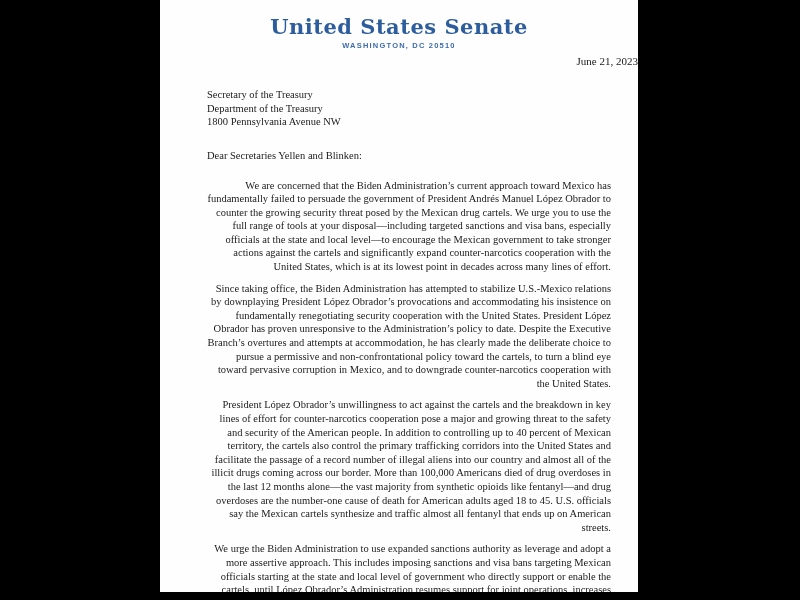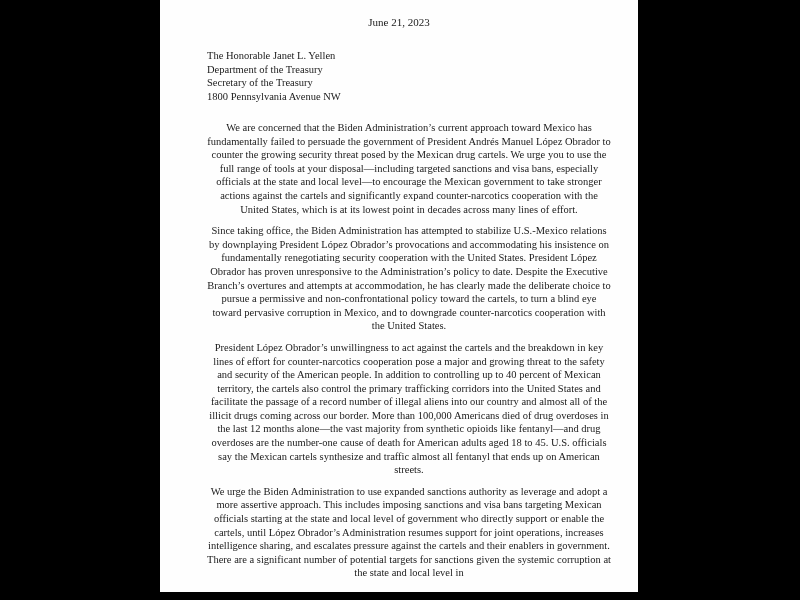--- a/index.html
+++ b/index.html
@@ -38,24 +38,24 @@
   }
   .letterhead-subtitle {
     font-family: "Liberation Sans", sans-serif;
     font-size: 7.5px;
     letter-spacing: 1.2px;
     color: #3c6cae;
     margin-top: 3px;
     font-weight: bold;
   }
   .date-line {
-    text-align: center;
+    text-align: right;
     font-size: 11px;
     color: #1a1a1a;
-    margin-top: 16px;
+    margin-top: 5px;
   }
   .content {
     padding: 0 30px 0 47px;
     color: #1a1a1a;
   }
   .recipients {
     display: flex;
     margin-top: 21px;
   }
   .recipient-block {
@@ -67,52 +67,56 @@
     flex: 0 0 189px;
   }
   .salutation {
     font-size: 10.5px;
     margin-top: 21px;
   }
   .body-paragraphs p {
     font-size: 10.5px;
     line-height: 13.6px;
     margin: 0 0 8px 0;
-    text-align: center;
+    text-align: right;
     width: 404px;
   }
   .body-paragraphs {
     margin-top: 18px;
   }
   .bottom-bar {
     position: absolute;
     left: 0;
     bottom: 0;
     width: 800px;
     height: 8px;
     background: #000000;
   }
 </style>
 </head>
 <body>
 
 <div class="page">
+  <div class="letterhead">
+    <div class="letterhead-title">United States Senate</div>
+    <div class="letterhead-subtitle">WASHINGTON, DC 20510</div>
+  </div>
 
   <div class="date-line">June 21, 2023</div>
 
   <div class="content">
     <div class="recipients">
       <div class="recipient-block left">
-        <div>The Honorable Janet L. Yellen</div>
+        <div>Secretary of the Treasury</div>
         <div>Department of the Treasury</div>
-        <div>Secretary of the Treasury</div>
         <div>1800 Pennsylvania Avenue NW</div>
       </div>
     </div>
 
+    <div class="salutation">Dear Secretaries Yellen and Blinken:</div>
 
     <div class="body-paragraphs">
       <p>We are concerned that the Biden Administration’s current approach toward Mexico has fundamentally failed to persuade the government of President Andrés Manuel López Obrador to counter the growing security threat posed by the Mexican drug cartels.  We urge you to use the full range of tools at your disposal—including targeted sanctions and visa bans, especially officials at the state and local level—to encourage the Mexican government to take stronger actions against the cartels and significantly expand counter-narcotics cooperation with the United States, which is at its lowest point in decades across many lines of effort.</p>
       <p>Since taking office, the Biden Administration has attempted to stabilize U.S.-Mexico relations by downplaying President López Obrador’s provocations and accommodating his insistence on fundamentally renegotiating security cooperation with the United States. President López Obrador has proven unresponsive to the Administration’s policy to date.  Despite the Executive Branch’s overtures and attempts at accommodation, he has clearly made the deliberate choice to pursue a permissive and non-confrontational policy toward the cartels, to turn a blind eye toward pervasive corruption in Mexico, and to downgrade counter-narcotics cooperation with the United States.</p>
       <p>President López Obrador’s unwillingness to act against the cartels and the breakdown in key lines of effort for counter-narcotics cooperation pose a major and growing threat to the safety and security of the American people.  In addition to controlling up to 40 percent of Mexican territory, the cartels also control the primary trafficking corridors into the United States and facilitate the passage of a record number of illegal aliens into our country and almost all of the illicit drugs coming across our border.  More than 100,000 Americans died of drug overdoses in the last 12 months alone—the vast majority from synthetic opioids like fentanyl—and drug overdoses are the number-one cause of death for American adults aged 18 to 45.  U.S. officials say the Mexican cartels synthesize and traffic almost all fentanyl that ends up on American streets.</p>
       <p>We urge the Biden Administration to use expanded sanctions authority as leverage and adopt a more assertive approach.  This includes imposing sanctions and visa bans targeting Mexican officials starting at the state and local level of government who directly support or enable the cartels, until López Obrador’s Administration resumes support for joint operations, increases intelligence sharing, and escalates pressure against the cartels and their enablers in government.  There are a significant number of potential targets for sanctions given the systemic corruption at the state and local level in</p>
     </div>
   </div>
 </div>
 

